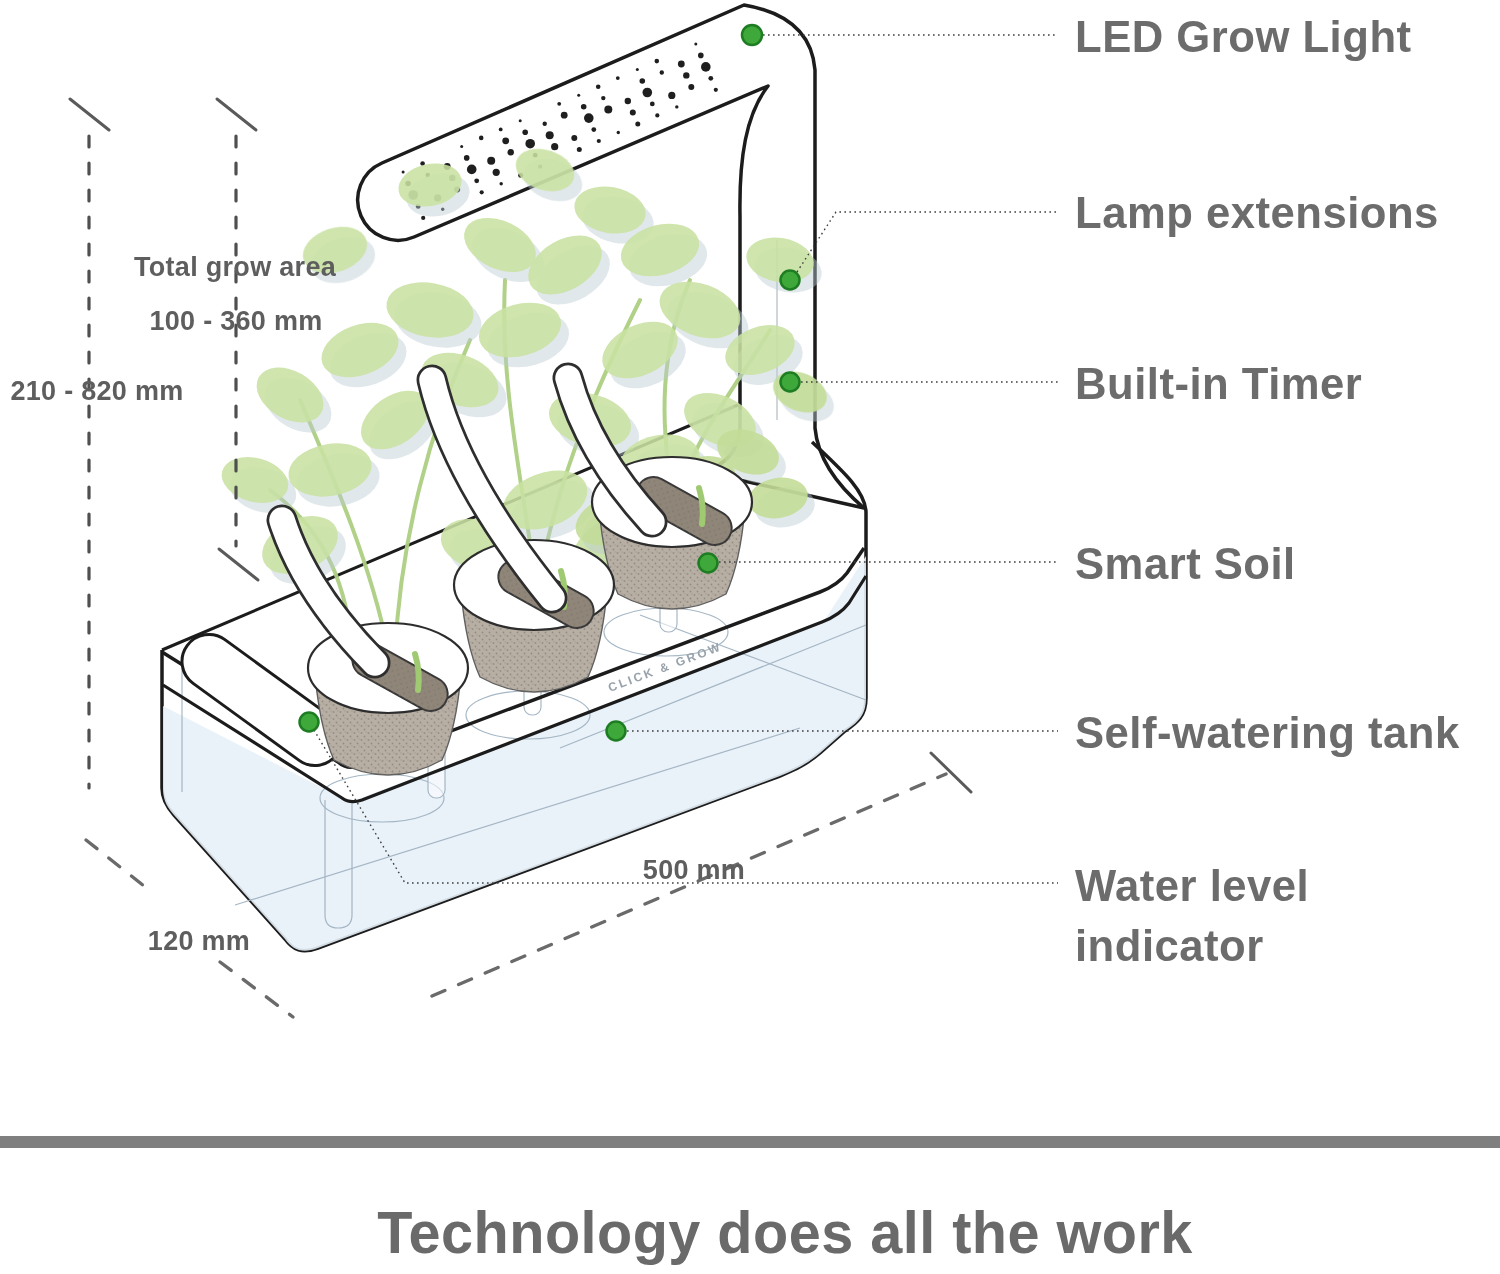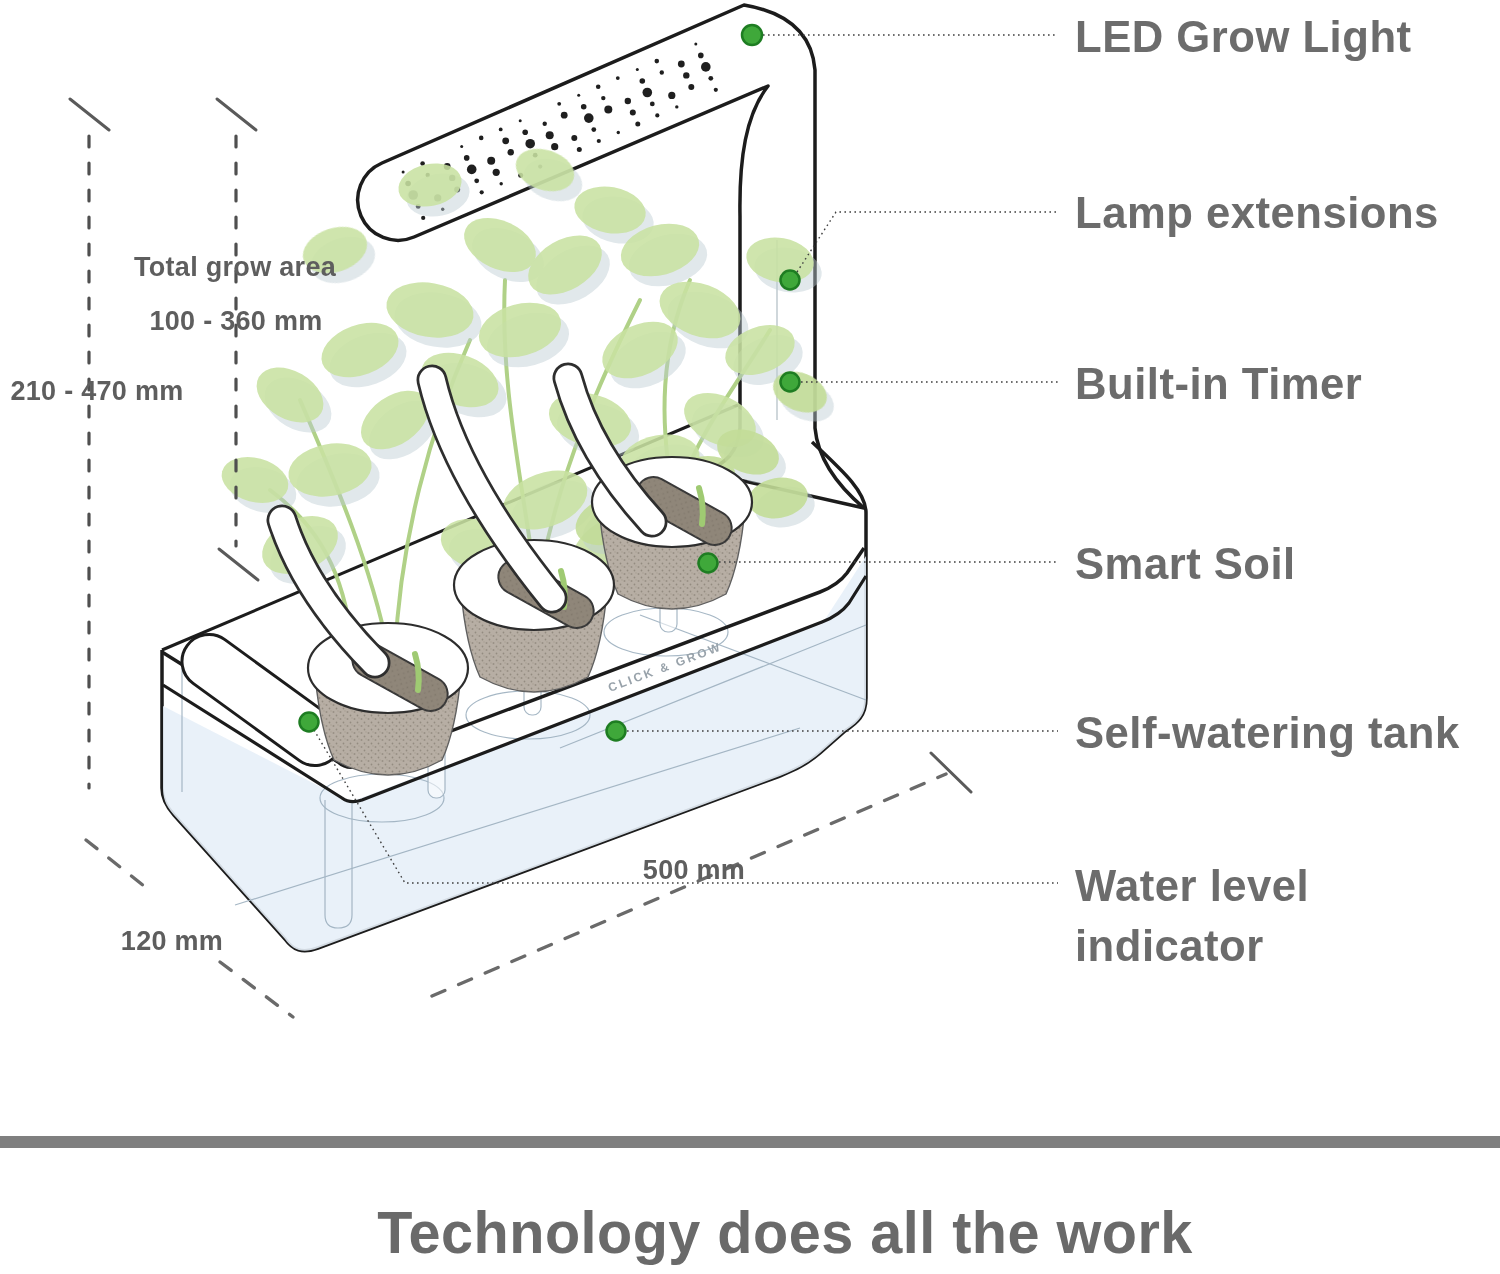--- a/index.html
+++ b/index.html
@@ -280,22 +280,22 @@
       <g stroke="#6a6a6a" stroke-width="3.4" stroke-dasharray="14 15">
         <path d="M86,840 L144,886"></path>
         <path d="M220,962 L293,1017"></path>
         <path d="M432,996 L946,774"></path>
       </g>
     </g>
   </svg>
 
   <div class="dim-text" style="left:235px;top:267px;">Total grow area</div>
   <div class="dim-text" style="left:236px;top:314px;margin-top:7px;">100 - 360 mm</div>
-  <div class="dim-text" style="left:97px;top:391px;">210 - 470 mm</div>
-  <div class="dim-text" style="left:172px;top:941px;text-align:center;">120 mm</div>
+  <div class="dim-text" style="left:97px;top:391px;">210 - 820 mm</div>
+  <div class="dim-text" style="left:199px;top:941px;text-align:center;">120 mm</div>
   <div class="dim-text" style="left:694px;top:870px;">500 mm</div>
 
   <div class="callout-label" style="top:8px;">LED Grow Light</div>
   <div class="callout-label" style="top:184px;">Lamp extensions</div>
   <div class="callout-label" style="top:355px;">Built-in Timer</div>
   <div class="callout-label" style="top:535px;">Smart Soil</div>
   <div class="callout-label" style="top:704px;">Self-watering tank</div>
   <div class="callout-label" style="top:856px;width:330px;line-height:60px;">Water level indicator</div>
 
   <div class="footer-bar"></div>

